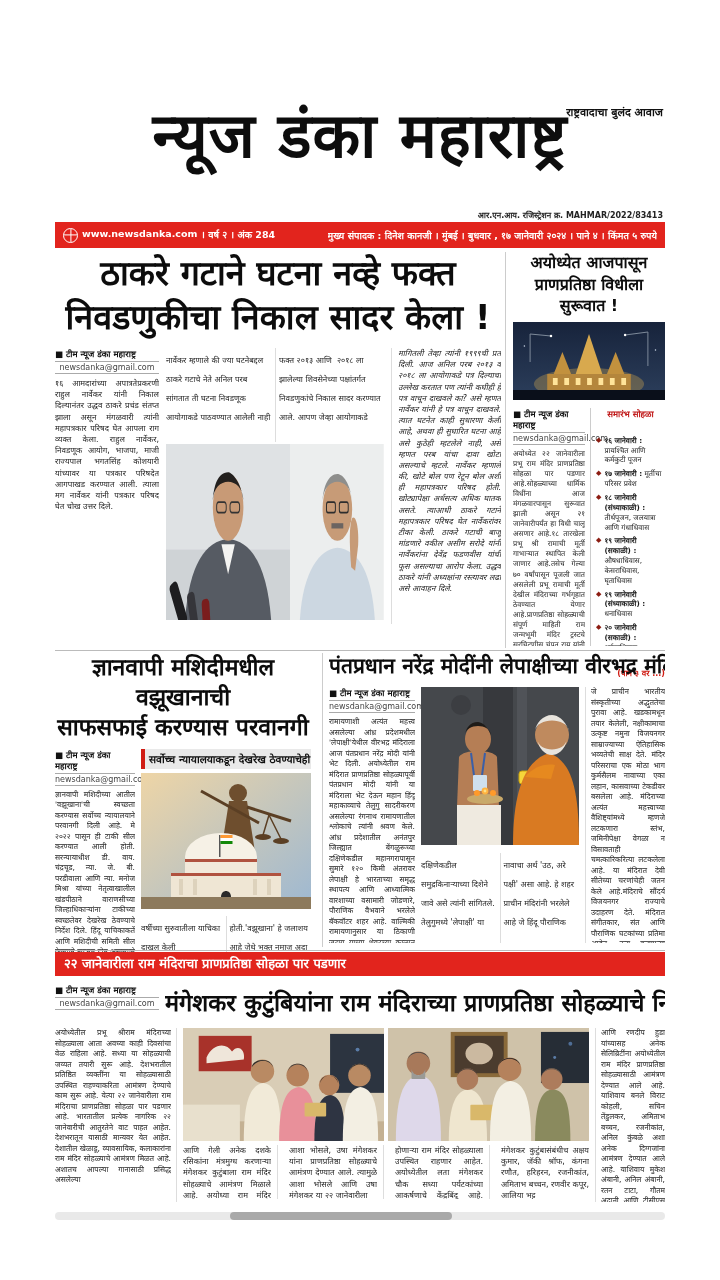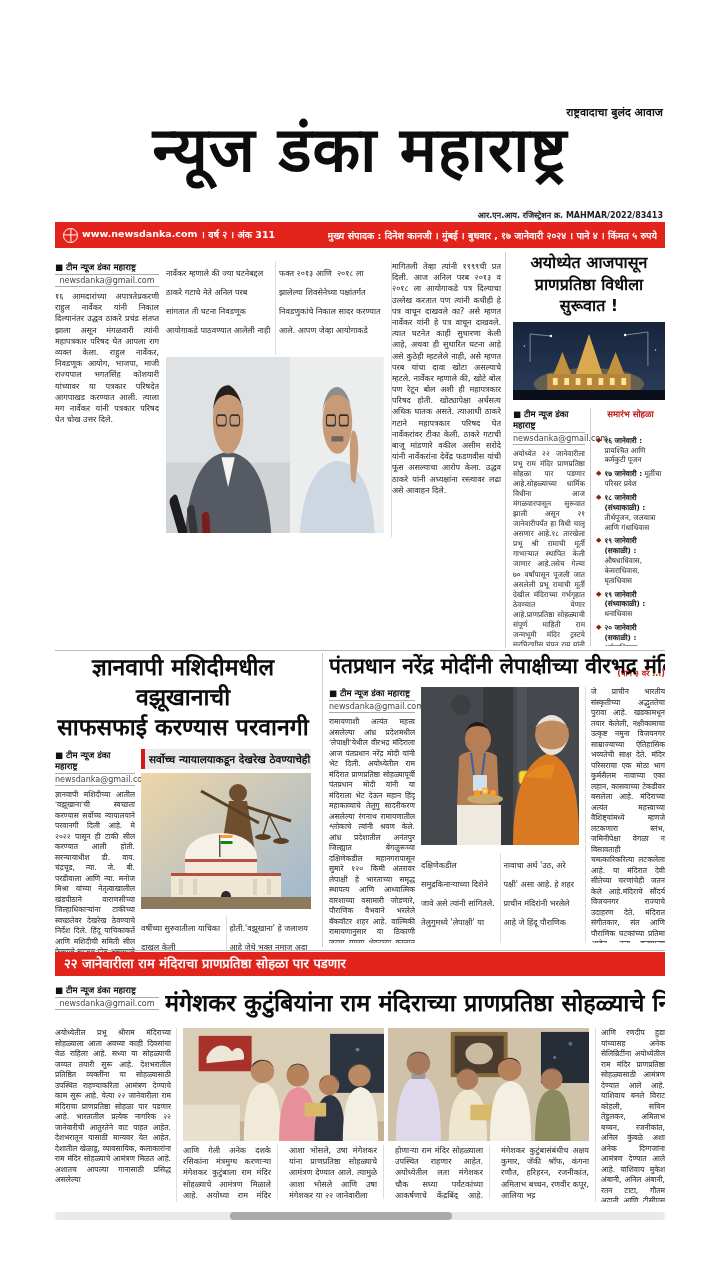--- a/index.html
+++ b/index.html
@@ -2,21 +2,21 @@
 <html><head>
 <meta charset="utf-8">
 <style>
   html,body{margin:0;padding:0;background:#ffffff;}
   .page{position:relative;width:720px;height:1280px;background:#fff;overflow:hidden;
         font-family:"DejaVu Sans",sans-serif;color:#1c1c1c;}
   .preline{white-space:pre-line;}
   
   .masthead{position:absolute;left:55px;top:96px;width:610px;height:124px;}
   .tagline{position:absolute;right:2px;top:8px;font-size:11px;font-weight:700;color:#111;}
-  .nameplate{position:absolute;left:0;right:0;top:20px;text-align:center;font-size:62px;line-height:1.1;
+  .nameplate{position:absolute;left:0;right:0;top:6px;text-align:center;font-size:62px;line-height:1.1;
              font-weight:800;color:#0d0d0d;letter-spacing:1px;}
   .regline{position:absolute;right:2px;bottom:0px;font-size:8px;font-weight:700;color:#222;}
   
   .infobar{position:absolute;left:55px;top:222px;width:610px;height:26px;background:#e2241d;color:#fff;
            display:flex;align-items:center;justify-content:space-between;padding:0 8px;box-sizing:border-box;
            font-size:9.5px;font-weight:700;}
   .infobar .left,.infobar .right{display:flex;align-items:flex-start;gap:4px;white-space:nowrap;overflow:hidden;}
   .globe{width:13px;height:13px;border:1.4px solid #fff;border-radius:50%;position:relative;flex:0 0 auto;}
   .globe:before{content:"";position:absolute;left:50%;top:0;bottom:0;width:1.2px;background:#fff;transform:translateX(-50%);}
   .globe:after{content:"";position:absolute;top:50%;left:0;right:0;height:1.2px;background:#fff;transform:translateY(-50%);}
@@ -26,21 +26,21 @@
   .byline .b-name{font-size:8.5px;font-weight:700;color:#111;}
   .byline .b-mail{font-size:8px;color:#444;border-top:1px solid #aaa;border-bottom:1px solid #aaa;
                   padding:1px 0;margin-top:2px;text-align:center;}
   .hrule{position:absolute;left:55px;width:610px;height:0;border-top:1px solid #bbb;}
   
   .sec-lead{position:absolute;left:55px;top:252px;width:446px;height:396px;}
   .lead-h1{font-size:34px;line-height:1.28;font-weight:800;text-align:center;color:#0c0c0c;}
   .lead-sub{font-size:19px;font-weight:700;text-align:center;margin-top:7px;color:#111;}
   .lead-body{position:relative;display:flex;gap:7px;margin-top:9px;height:276px;overflow:hidden;}
   .lb-c1{width:104px;flex:0 0 auto;}
-  .lb-c4{width:110px;flex:0 0 auto;border-left:1px solid #ddd;box-sizing:border-box;}
+  .lb-c4{width:110px;flex:0 0 auto;border-left:1px solid #ddd;padding-left:6px;box-sizing:border-box;font-style:italic;}
   .lb-mid{flex:1;display:flex;flex-direction:column;overflow:hidden;}
   .lb-midtext{column-count:2;column-gap:8px;column-rule:1px solid #ddd;height:94px;overflow:hidden;}
   .lb-photos{display:flex;margin-top:2px;height:176px;}
   .lb-photos svg{display:block;}
   
   .sec-ayodhya{position:absolute;left:505px;top:252px;width:160px;height:396px;border-left:1px solid #ccc;
                padding-left:7px;box-sizing:border-box;}
   .ay-h1{font-size:16px;line-height:1.35;font-weight:800;text-align:center;color:#0d0d0d;}
   .ay-photo{margin:5px 0 4px 0;}
   .ay-row{display:flex;gap:5px;height:238px;overflow:hidden;}
@@ -99,28 +99,30 @@
   <div class="masthead">
     <div class="tagline">राष्ट्रवादाचा बुलंद आवाज</div>
     <div class="nameplate">न्यूज डंका महाराष्ट्र</div>
     <div class="regline">आर.एन.आय. रजिस्ट्रेशन क्र. MAHMAR/2022/83413</div>
   </div>
 
   <div class="infobar">
     <div class="left">
       <span class="globe"></span>
       <span>www.newsdanka.com</span>
-      <span>। वर्ष २ । अंक 311</span>
+      <span>। वर्ष २ । अंक 284</span>
     </div>
     <div class="right">
       <span>मुख्य संपादक : दिनेश कानजी । मुंबई । बुधवार , १७ जानेवारी २०२४ । पाने ४ । किंमत ५ रुपये</span>
     </div>
   </div>
 
   <div class="sec-lead">
+    <div class="lead-h1 preline">ठाकरे गटाने घटना नव्हे फक्त
+निवडणुकीचा निकाल सादर केला !</div>
     <div class="lead-body">
       <div class="lb-c1">
         <div class="byline">
           <div class="b-name"><span>■</span> <span>टीम न्यूज डंका महाराष्ट्र</span></div>
           <div class="b-mail">newsdanka@gmail.com</div>
         </div>
         <div class="body-txt">१६ आमदारांच्या अपात्रतेप्रकरणी राहुल नार्वेकर यांनी निकाल दिल्यानंतर उद्धव ठाकरे प्रचंड संतप्त झाला असून मंगळवारी त्यांनी महापत्रकार परिषद घेत आपला राग व्यक्त केला. राहुल नार्वेकर, निवडणूक आयोग, भाजपा, माजी राज्यपाल भगतसिंह कोशयारी यांच्यावर या पत्रकार परिषदेत आगपाखड करण्यात आली. त्याला मग नार्वेकर यांनी पत्रकार परिषद घेत चोख उत्तर दिले.</div>
       </div>
       <div class="lb-mid">
         <div class="lb-midtext">

